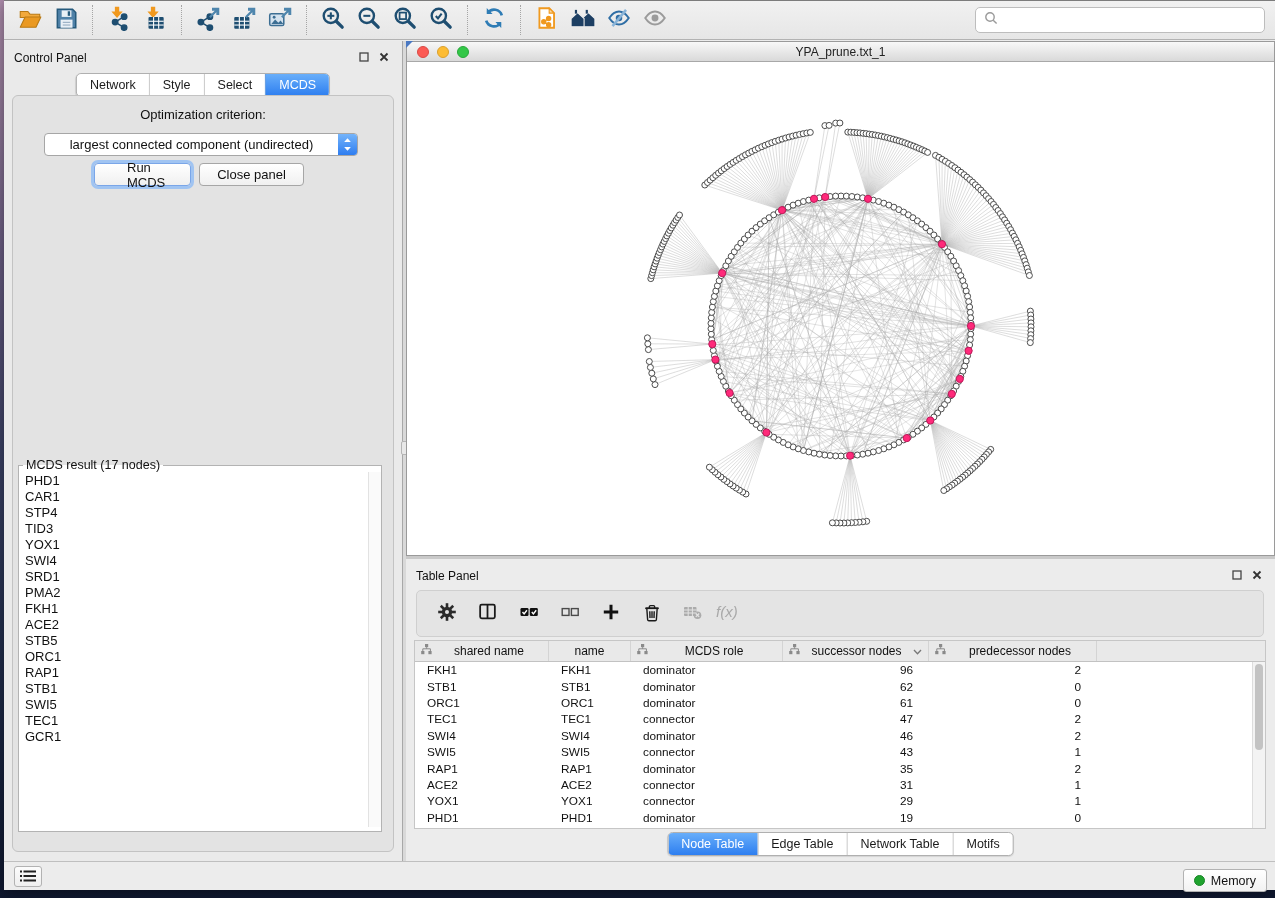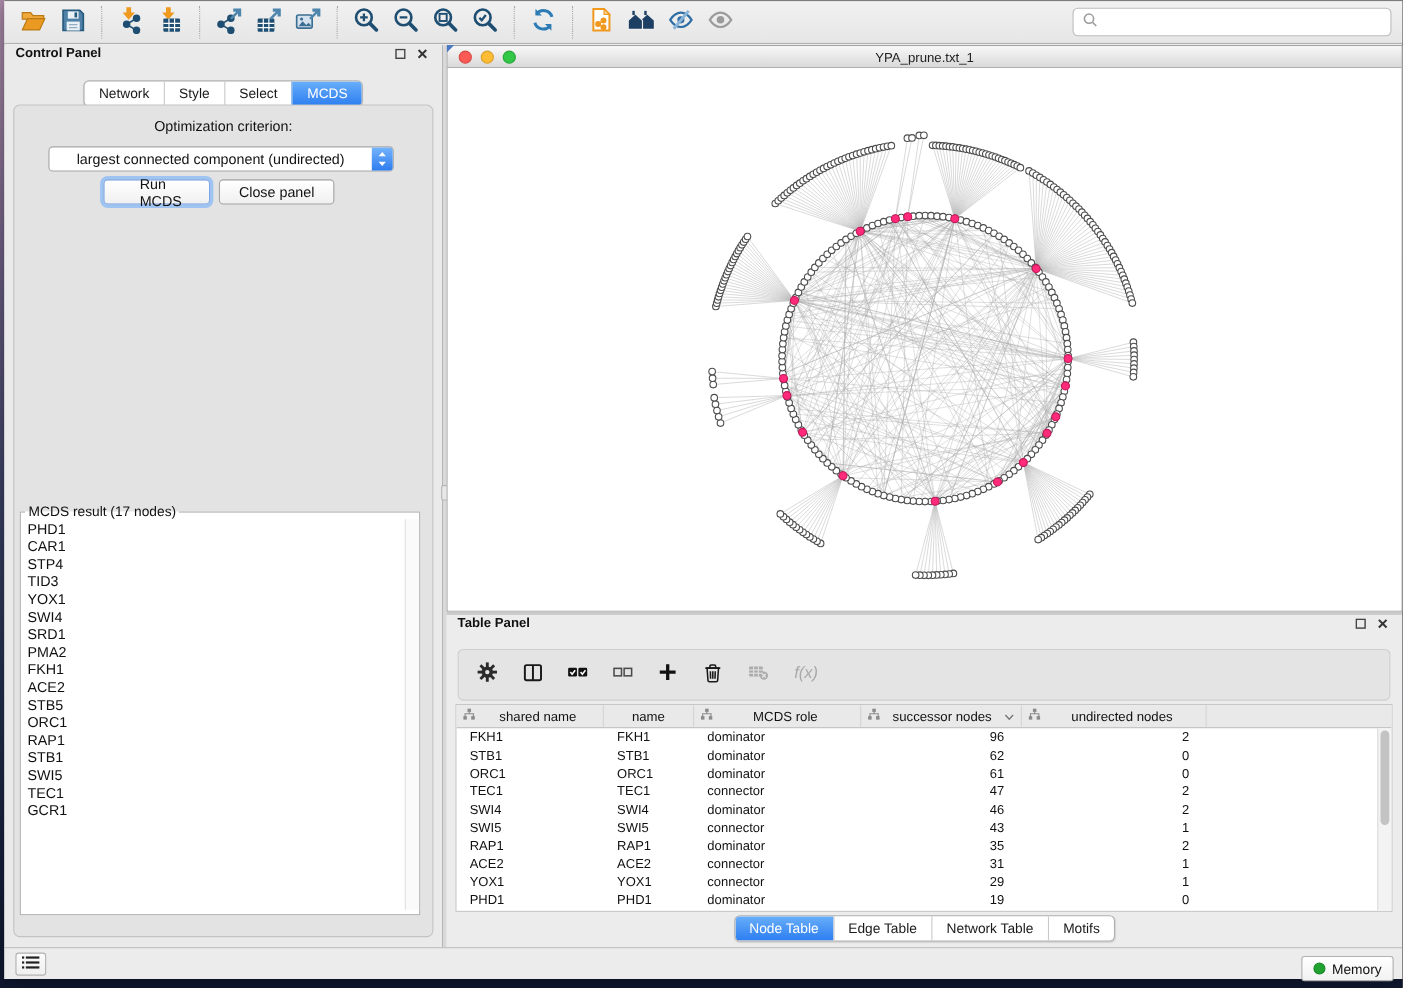--- a/index.html
+++ b/index.html
@@ -12,21 +12,21 @@
   .toolbar{position:absolute;left:0;top:0;width:100%;height:40px;background:linear-gradient(#f1f1f1,#e6e6e6);
     border-top:1px solid #7c7c7c;border-bottom:1px solid #b2b2b2;display:flex;align-items:center;padding-left:8px;}
   .tbtn{width:36px;height:32px;display:flex;align-items:center;justify-content:center;border-radius:4px;cursor:default;}
   .tsep{width:1px;height:30px;border-left:1px dotted #a5a5a5;margin:0 8px;}
   .searchbox{position:absolute;right:10px;top:7px;width:290px;height:26px;background:#fff;border:1px solid #bdbdbd;border-radius:5px;
     display:flex;align-items:center;padding:0 8px;gap:6px;}
   .searchbox input{border:none;outline:none;flex:1;font-size:12px;background:transparent;}
 
   
   .control-panel{position:absolute;left:0;top:41px;width:399px;height:820px;background:#eaeaea;border-right:1px solid #a8a8a8;}
-  .panel-titlebar{position:absolute;left:0;top:0;width:100%;height:24px;display:flex;align-items:flex-start;padding:0 10px;font-size:12px;color:#111;font-weight:bold;}
+  .panel-titlebar{position:absolute;left:0;top:0;width:100%;height:24px;display:flex;align-items:flex-end;padding:0 10px;font-size:12px;color:#111;}
   .panel-titlebar .spacer{flex:1;}
   .mini-ic{width:16px;height:16px;display:flex;align-items:center;justify-content:center;margin-left:4px;}
   .seg-control{display:inline-flex;background:#fff;border:1px solid #b0b0b0;border-radius:5px;overflow:hidden;box-shadow:0 1px 1px rgba(0,0,0,.10);}
   .seg{padding:3px 13px;font-size:12.5px;color:#1a1a1a;border-left:1px solid #c9c9c9;line-height:16px;white-space:nowrap;}
   .seg:first-child{border-left:none;}
   .seg.active{background:linear-gradient(#68aefa,#2d7ef0);color:#fff;border-left-color:#5a97e0;}
   .cp-tabs{position:absolute;top:32px;left:50%;transform:translateX(-50%);}
   .cp-box{position:absolute;left:8px;top:54px;width:382px;height:757px;background:#e3e3e3;border:1px solid #c3c3c3;border-radius:6px;}
   .opt-label{position:absolute;left:0;top:66px;width:100%;text-align:center;font-size:13px;color:#111;}
   .select-box{position:absolute;left:40px;top:92px;width:314px;height:23px;background:#fff;border:1px solid #a6a6a6;border-radius:4px;
@@ -57,21 +57,21 @@
   .corner-grip{position:absolute;left:402px;top:41px;width:7px;height:7px;background:#4a78c2;clip-path:polygon(0 0,100% 0,0 100%);}
 
   .h-splitter{position:absolute;left:402px;top:556px;width:869px;height:3px;background:#c9c9c9;}
   .v-splitter{position:absolute;left:399px;top:41px;width:3px;height:820px;background:#d9d9d9;}
   .v-handle{position:absolute;left:397px;top:441px;width:8px;height:14px;background:#e8e8e8;border:1px solid #b5b5b5;border-radius:2px;}
 
   
   .table-panel{position:absolute;left:402px;top:559px;width:869px;height:302px;background:#ececec;}
   .tp-toolbar{position:absolute;left:10px;top:31px;width:848px;height:47px;background:#e4e4e4;border:1px solid #cfcfcf;border-radius:5px;
     display:flex;align-items:center;gap:17px;padding-left:16px;}
-  .tp-btn{width:24px;height:24px;display:flex;align-items:center;justify-content:flex-start;}
+  .tp-btn{width:24px;height:24px;display:flex;align-items:center;justify-content:flex-end;}
   .cytable{position:absolute;left:8px;top:81px;width:852px;height:189px;background:#fff;border:1px solid #c6c6c6;overflow:hidden;}
   .thead{display:flex;height:21px;background:#e9e9e9;border-bottom:1px solid #c2c2c2;}
   .th{display:flex;align-items:center;border-right:1px solid #d4d4d4;padding:0 6px;font-size:12px;color:#111;gap:4px;}
   .th .lbl{flex:1;text-align:center;white-space:nowrap;}
   .tbody{position:relative;}
   .tr{display:flex;height:16.4px;align-items:center;}
   .td{font-size:11.8px;color:#111;white-space:nowrap;padding-left:12px;}
   .td.num{text-align:right;padding-right:16px;padding-left:0;}
   .tscroll{position:absolute;right:0;top:21px;bottom:0;width:13px;background:#f3f3f3;border-left:1px solid #ddd;}
   .tthumb{position:absolute;left:2px;top:2px;width:8px;height:86px;background:#c3c3c3;border-radius:4px;}
@@ -1345,21 +1345,21 @@
             </div>
             <div class="th" style="width: 168px;">
               <span><svg width="11" height="11" viewBox="0 0 11 11">
                   <g fill="#8a8a8a">
                     <rect x="4" y="0" width="3.2" height="3.2"></rect>
                     <rect x="0.2" y="7" width="3.2" height="3.2"></rect>
                     <rect x="7.4" y="7" width="3.2" height="3.2"></rect>
                   </g>
                   <path d="M5.6 3.2v1.6M1.8 7V4.8h7.6V7" stroke="#8a8a8a" fill="none" stroke-width="1"></path>
                 </svg></span>
-              <span class="lbl">undirected nodes</span>
+              <span class="lbl">predecessor nodes</span>
             </div>
           </div>
         <div class="tbody">
             <div class="tr">
               <div class="td" style="width: 134px;">FKH1</div>
               <div class="td" style="width: 82px;">FKH1</div>
               <div class="td" style="width: 152px;">dominator</div>
               <div class="td num" style="width: 146px;">96</div>
               <div class="td num" style="width: 168px;">2</div>
             </div>

